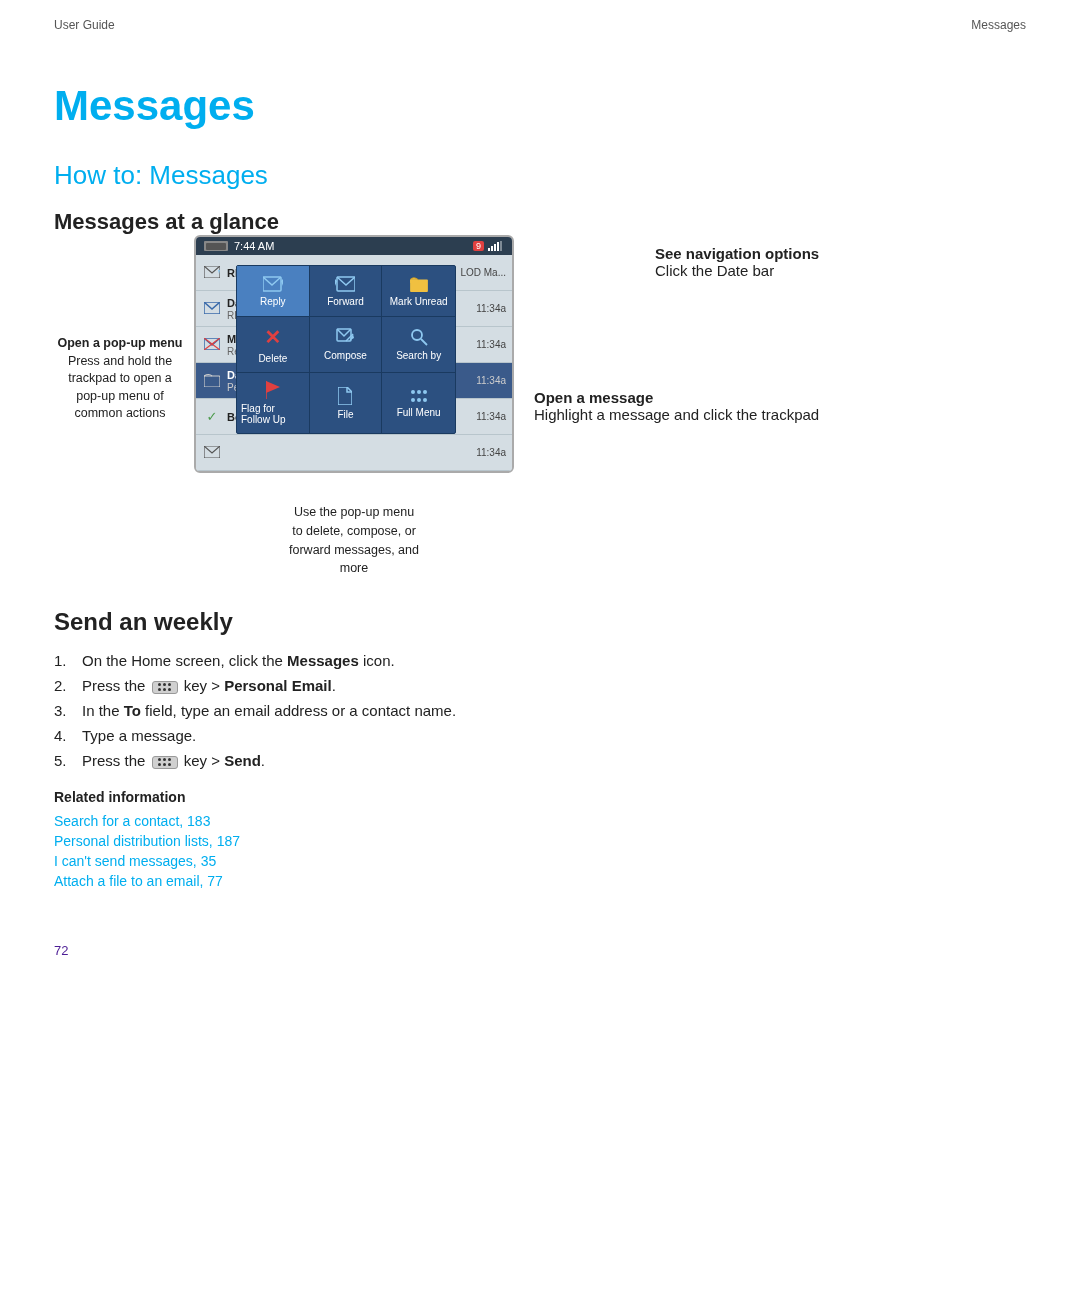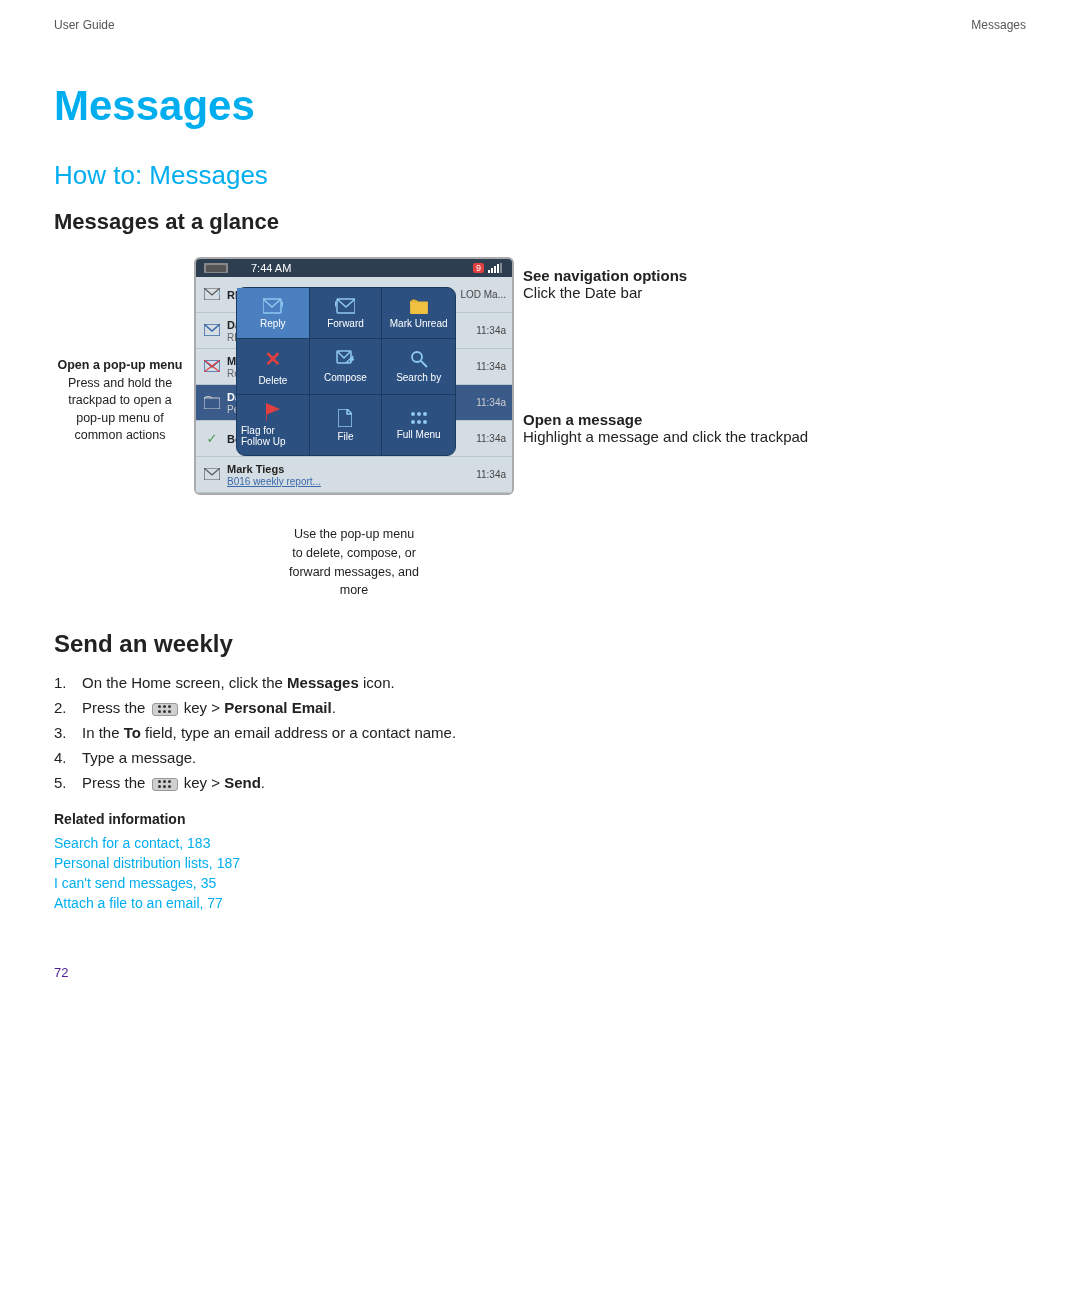--- a/index.html
+++ b/index.html
@@ -39,21 +39,20 @@
       font-size: 26px;
       color: #00aeef;
       font-weight: normal;
       margin-bottom: 18px;
     }
 
     .subsection-title {
       font-size: 22px;
       font-weight: bold;
       color: #222;
-      margin-bottom: 22px;
     }
 
     
     .device-area {
       display: flex;
       align-items: flex-start;
       margin-bottom: 30px;
       position: relative;
     }
 
@@ -141,21 +140,21 @@
 
     .message-row.highlighted .msg-time { color: #ccc; }
 
     
     .popup-menu {
       position: absolute;
       top: 28px;
       left: 40px;
       background: #2c5080;
       border: 1px solid #1a3a60;
-      border-radius: 9px;
+      border-radius: 2px;
       z-index: 10;
       width: 220px;
     }
 
     .popup-row {
       display: grid;
       grid-template-columns: repeat(3, 1fr);
       border-bottom: 1px solid #1a3a60;
     }
 
@@ -269,22 +268,23 @@
 
     .device-and-right {
       display: flex;
       align-items: flex-start;
       gap: 0;
     }
 
     .right-annot-wrapper {
       display: flex;
       flex-direction: column;
-      padding-left: 9px;
+      padding-left: 20px;
       padding-top: 10px;
+      align-items: flex-end;
     }
   </style>
 </head>
 <body>
 
 <div class="page-header">
   <span>User Guide</span>
   <span>Messages</span>
 </div>
 
@@ -303,21 +303,21 @@
         <div><strong>Open a pop-up menu</strong></div>
         <div>Press and hold the trackpad to open a pop-up menu of common actions</div>
       </div>
     </div>
 
     <div class="device-and-right">
 
       <div class="device-mockup">
 
         <div class="device-status-bar">
-          <div style="display:flex;align-items:center;gap:23px;">
+          <div style="display:flex;align-items:center;gap:6px;">
             <div style="width:24px;height:10px;background:#888;border-radius:1px;display:flex;align-items:center;justify-content:center;">
               <div style="width:20px;height:7px;background:#555;border-radius:1px;"></div>
             </div>
             <span>7:44 AM</span>
           </div>
           <div style="display:flex;align-items:center;gap:4px;">
             <span style="background:#e04040;color:#fff;font-size:9px;padding:0 3px;border-radius:2px;">9</span>
             <svg width="16" height="10" viewBox="0 0 16 10">
               <rect x="0" y="7" width="2" height="3" fill="white"></rect>
               <rect x="3" y="5" width="2" height="5" fill="white"></rect>
@@ -495,24 +495,20 @@
             </div>
             <div class="msg-time">11:34a</div>
           </div>
 
           <div class="message-row">
             <div class="msg-icon">
               <svg width="16" height="12" viewBox="0 0 16 12">
                 <rect x="0" y="0" width="16" height="12" rx="1" fill="none" stroke="#555" stroke-width="1.2"></rect>
                 <polyline points="0,0 8,7 16,0" fill="none" stroke="#555" stroke-width="1.2"></polyline>
               </svg>
-            </div>
-            <div class="msg-content">
-              <span class="msg-sender">Mark Tiegs</span>
-              <span class="msg-subject" style="text-decoration:underline;color:#3a6aaa;">B016 weekly report...</span>
             </div>
             <div class="msg-time">11:34a</div>
           </div>
 
         </div>
       </div>
 
       <div class="right-annot-wrapper">
         <div class="annot-block-right">
           <div class="annot-title">See navigation options</div>

